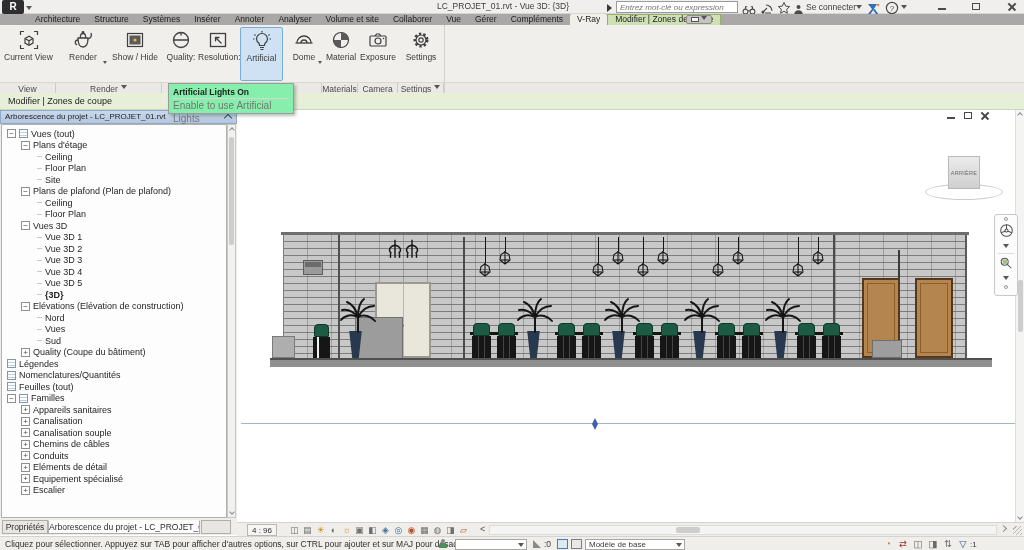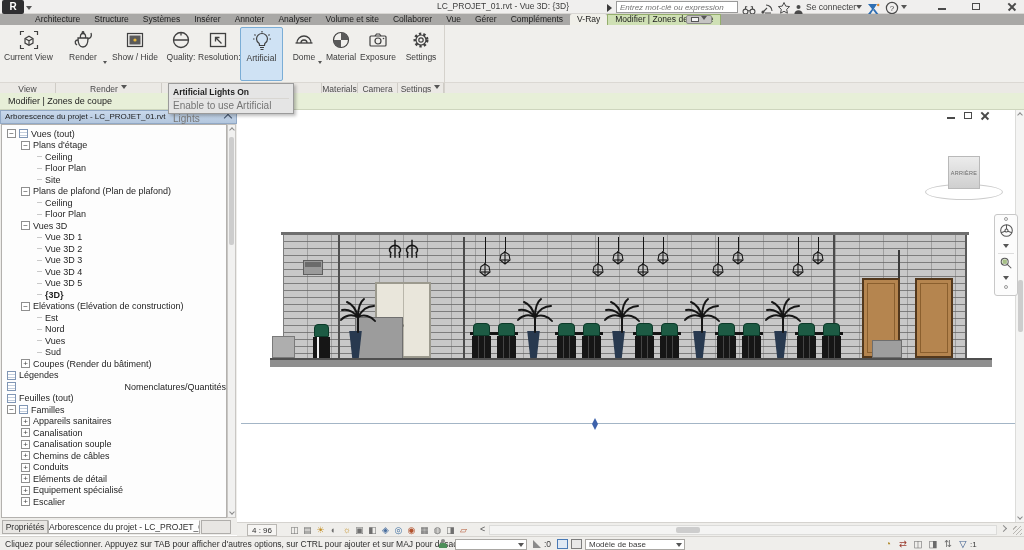--- a/index.html
+++ b/index.html
@@ -47,21 +47,21 @@
   #panel-row{position:absolute;left:0;top:57px;width:1024px;height:11px;background:#ebe9e5;border-top:1px solid #dbd8d3;}
   .pcell{position:absolute;top:0;height:11px;border-right:1px solid #cfccc6;font-size:8.5px;color:#4a4a4a;
          display:flex;align-items:center;justify-content:center;gap:3px;}
   #ribbon-endshadow{position:absolute;left:444px;top:0;width:1px;height:68px;background:#d5d2cc;}
 
   
   #contextbar{position:absolute;left:0;top:93px;width:1024px;height:17px;background:#e7efd8;border-bottom:1px solid #cdd5bd;
               font-size:9px;color:#222;line-height:16px;padding-left:8px;}
 
   
-  #tooltip{position:absolute;left:168px;top:83px;width:126px;height:31px;background:#e5e5e5;border:1px solid #9b9b9b;
+  #tooltip{position:absolute;left:168px;top:83px;width:126px;height:31px;background:#86efac;border:1px solid #9b9b9b;
            box-shadow:2px 2px 3px rgba(0,0,0,.25);z-index:50;padding:2px 4px;}
   #tooltip .tt1{font-size:8.5px;font-weight:bold;color:#1e1e1e;line-height:12px;border-bottom:1px solid #d8d6d2;}
   #tooltip .tt2{font-size:10px;color:#757575;line-height:13px;}
 
   
   #browser{position:absolute;left:0;top:110px;width:237px;height:410px;background:#eeedea;}
   #bheader{position:absolute;left:0;top:0;width:237px;height:14px;background:linear-gradient(#c9d9ec,#b3c7de);
            border:1px solid #92a9c6;font-size:8px;color:#1c1c1c;line-height:12px;padding-left:4px;}
   #bheader .chev{position:absolute;right:5px;top:4px;width:6px;height:6px;border-left:1.5px solid #40526b;border-top:1.5px solid #40526b;transform:rotate(45deg);}
   #btree{position:absolute;left:1px;top:14px;width:226px;height:394px;background:#fdfdfd;border:1px solid #b3b1ae;
@@ -483,43 +483,39 @@
         <div class="trow" style="padding-left: 35px;">
           <span class="dash"></span>
           <span class="lbl bold">{3D}</span>
         </div>
         <div class="trow" style="padding-left: 19px;">
           <span class="exp">−</span>
           <span class="lbl">Elévations (Elévation de construction)</span>
         </div>
         <div class="trow" style="padding-left: 35px;">
           <span class="dash"></span>
-          <span class="lbl">Est</span>
-        </div>
-        <div class="trow" style="padding-left: 35px;">
-          <span class="dash"></span>
           <span class="lbl">Nord</span>
         </div>
         <div class="trow" style="padding-left: 35px;">
           <span class="dash"></span>
           <span class="lbl">Vues</span>
         </div>
         <div class="trow" style="padding-left: 35px;">
           <span class="dash"></span>
           <span class="lbl">Sud</span>
         </div>
         <div class="trow" style="padding-left: 19px;">
           <span class="exp">+</span>
-          <span class="lbl">Coupes (Render du bâtiment)</span>
+          <span class="lbl">Quality (Coupe du bâtiment)</span>
         </div>
         <div class="trow" style="padding-left: 5px;">
           <span class="ticon"></span>
           <span class="lbl">Légendes</span>
         </div>
-        <div class="trow" style="padding-left: 5px; justify-content: space-between;">
+        <div class="trow" style="padding-left: 5px;">
           <span class="ticon"></span>
           <span class="lbl">Nomenclatures/Quantités</span>
         </div>
         <div class="trow" style="padding-left: 5px;">
           <span class="ticon"></span>
           <span class="lbl">Feuilles (tout)</span>
         </div>
         <div class="trow" style="padding-left: 5px;">
           <span class="exp">−</span>
           <span class="ticon"></span>

